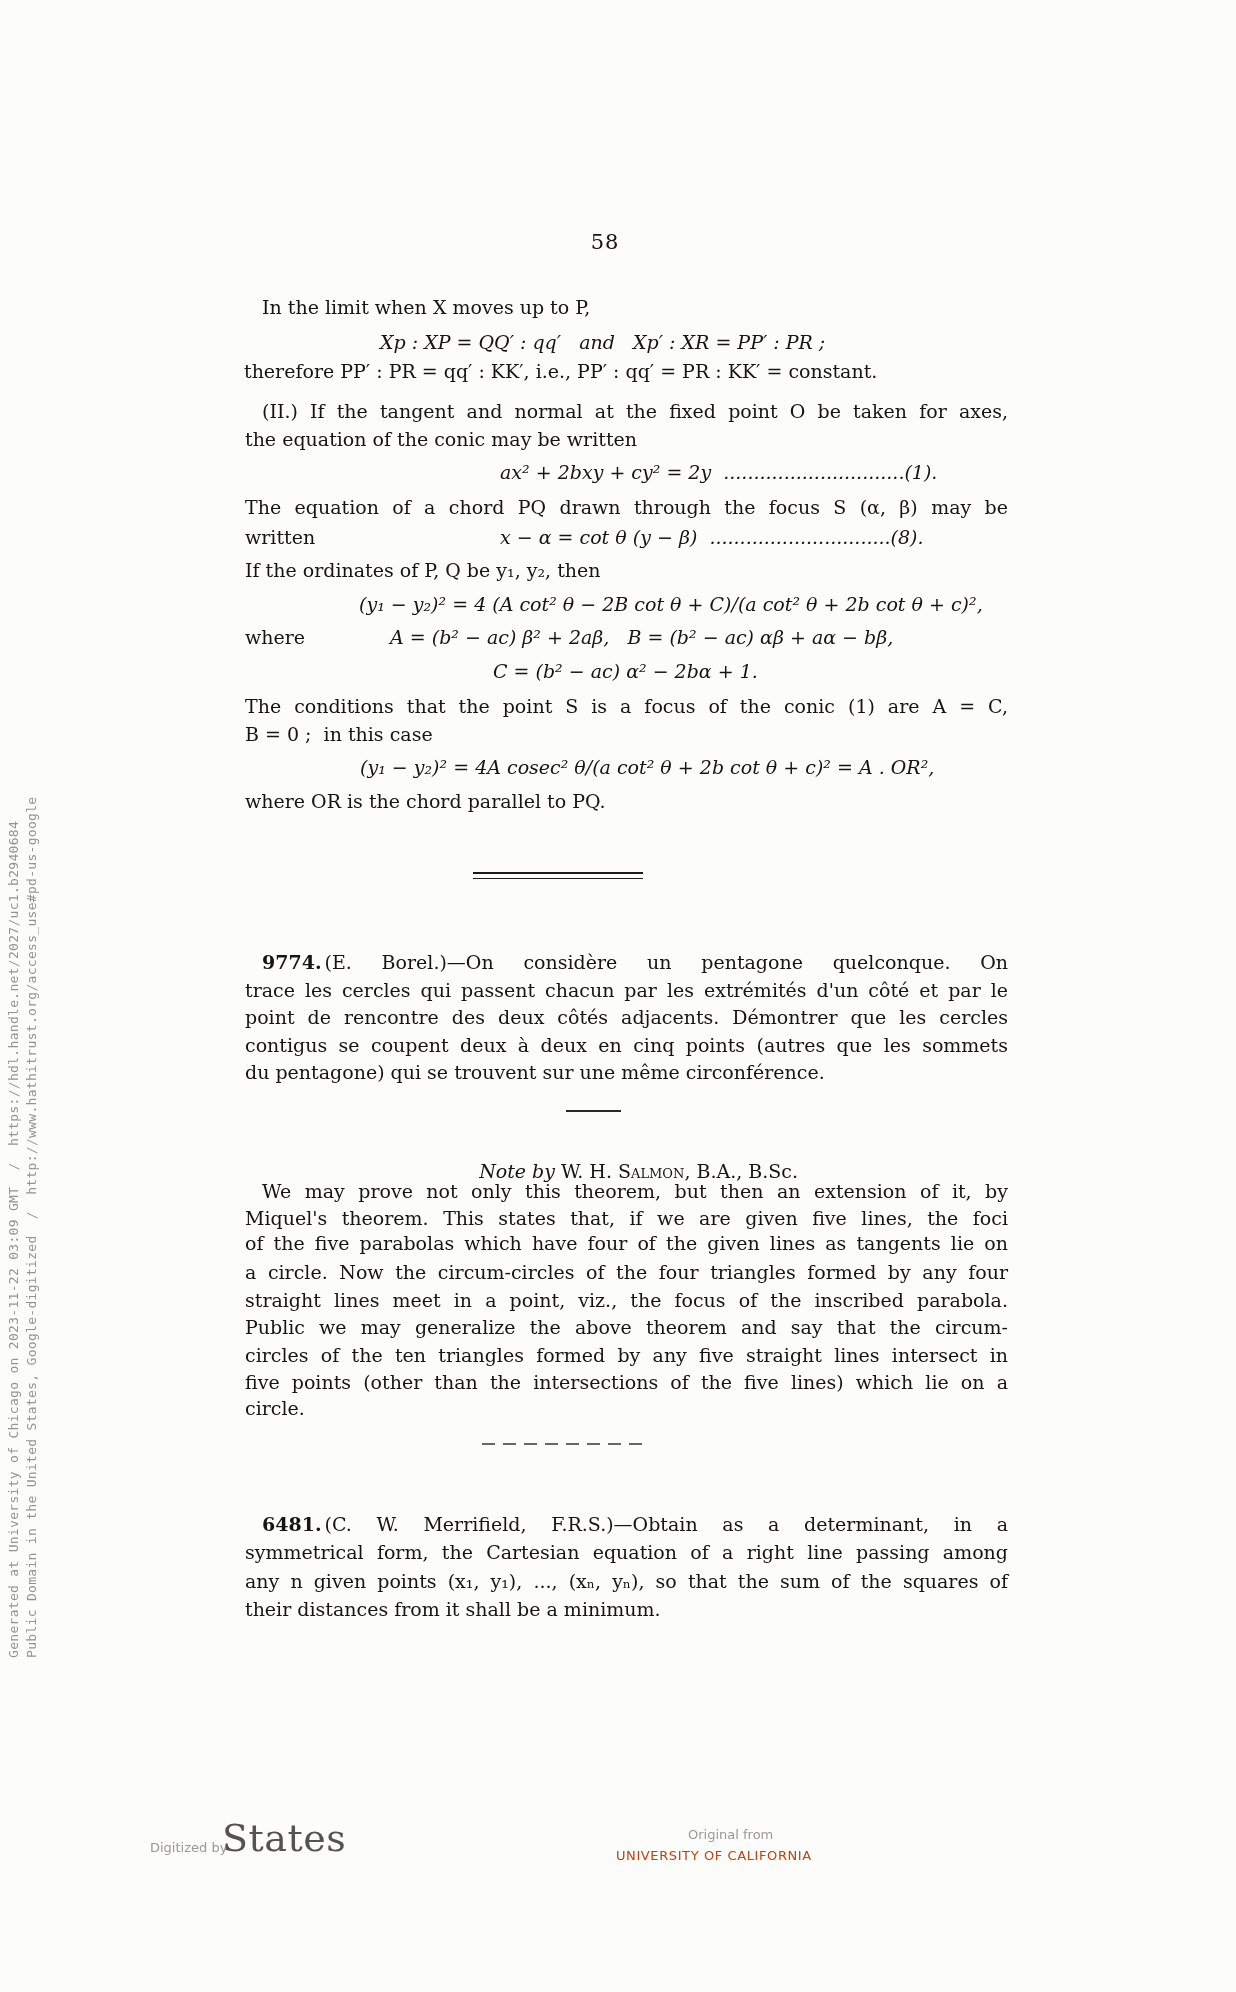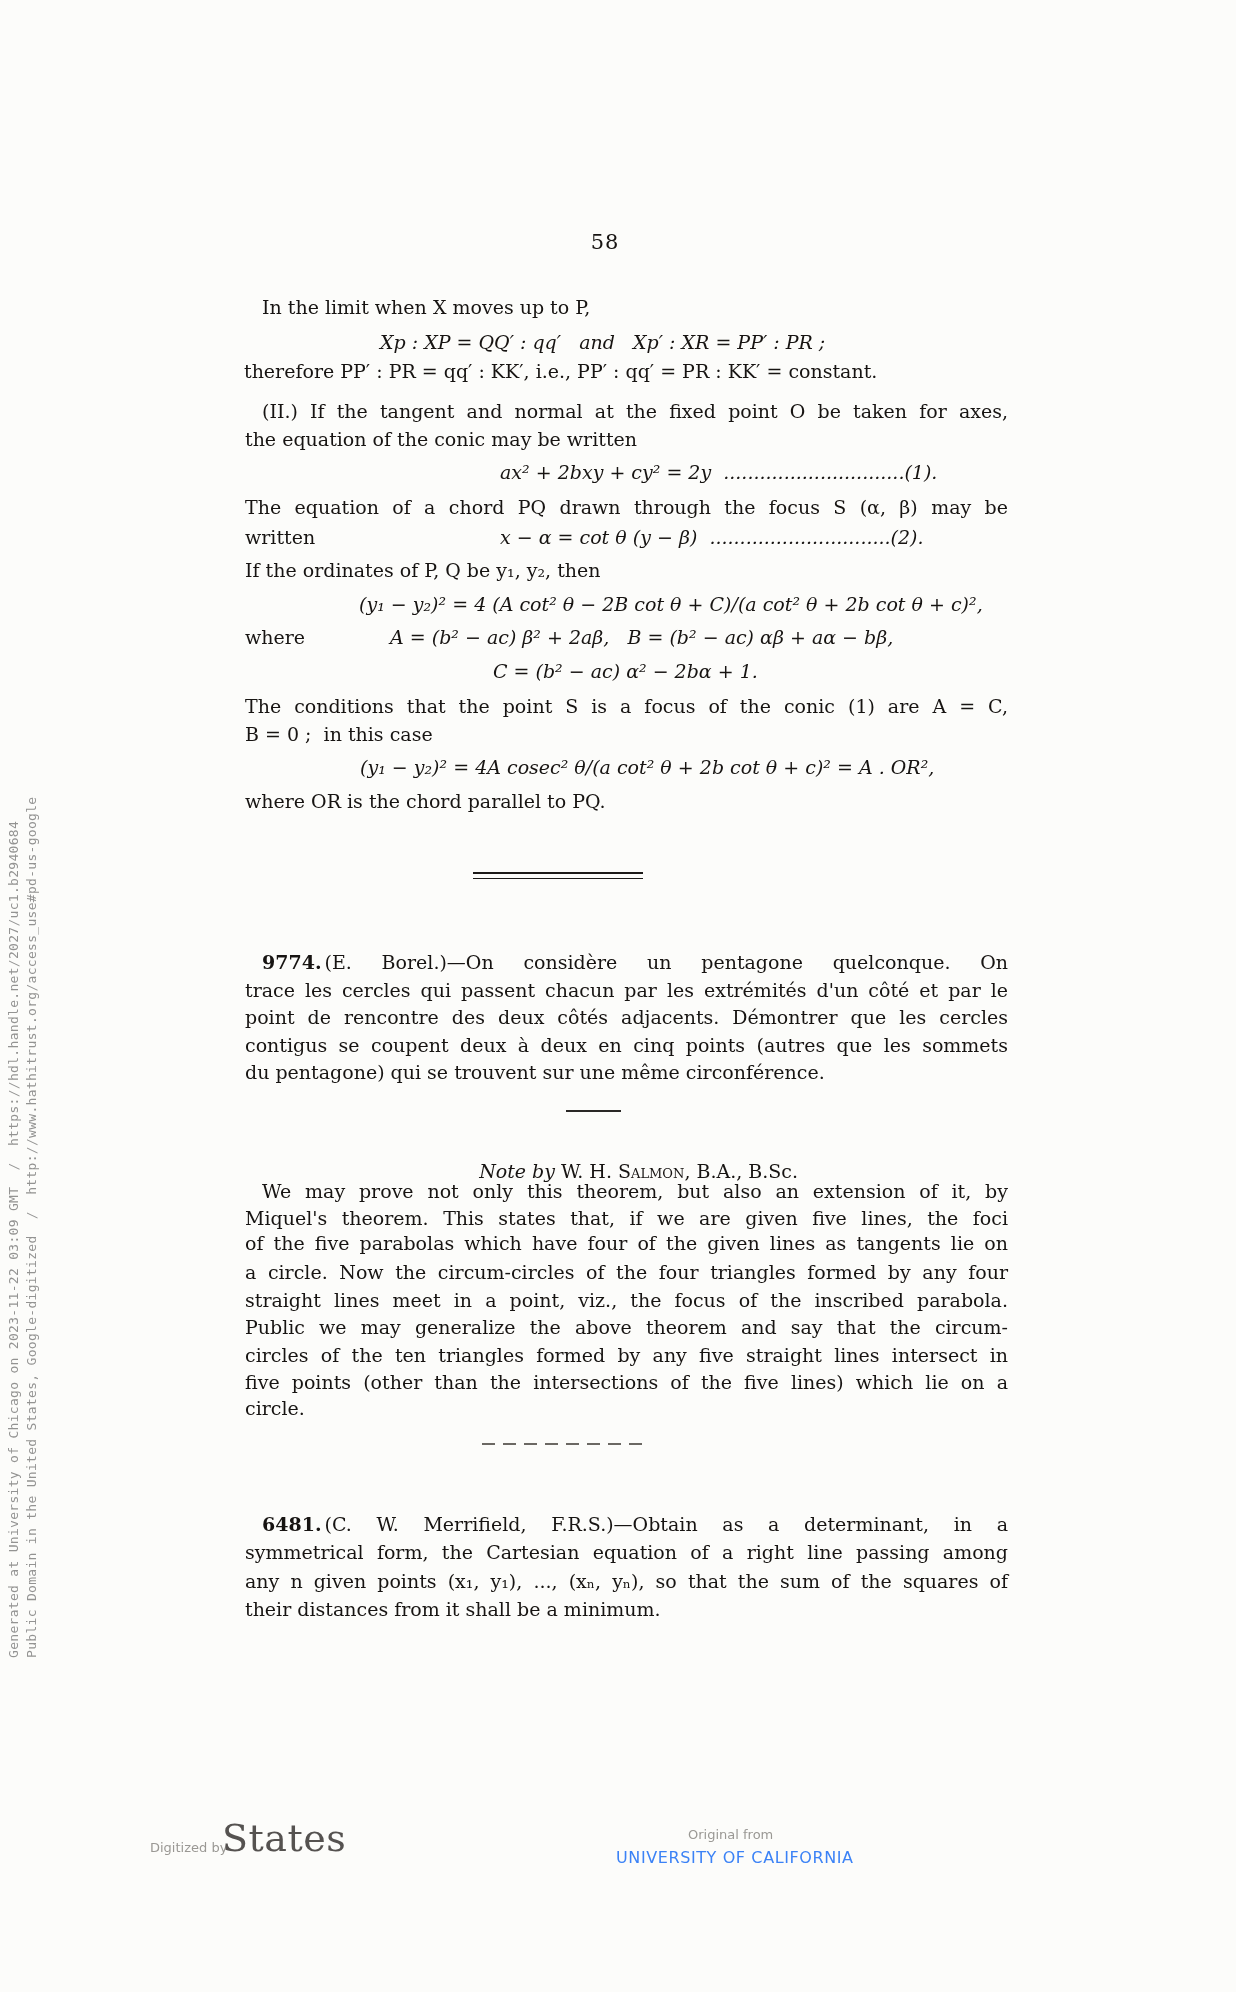--- a/index.html
+++ b/index.html
@@ -61,39 +61,39 @@
     color:#9a9894;font-size:13px;white-space:pre;
   }
   .google{
     position:absolute;left:222px;top:1816px;
     font-family:"DejaVu Serif","Liberation Serif",serif;
     font-size:38px;color:#555250;letter-spacing:.5px;
   }
   .institution{
     position:absolute;left:616px;top:1848px;
     font-family:"DejaVu Sans","Liberation Sans",sans-serif;
-    font-size:16px;color:#3b82f6;letter-spacing:.6px;white-space:pre;
+    font-size:13px;color:#c2410c;letter-spacing:.6px;white-space:pre;
   }
 </style>
 </head>
 <body>
 
 <div class="page">
 
   <div class="pagenum">58</div>
 
   <div class="ln" style="left:262px;top:294px;">In the limit when X moves up to P,</div>
   <div class="ln eq" style="left:380px;top:329px;">Xp : XP = QQ′ : qq′   and   Xp′ : XR = PP′ : PR ;</div>
   <div class="ln" style="left:244px;top:358px;">therefore PP′ : PR = qq′ : KK′, i.e., PP′ : qq′ = PR : KK′ = constant.</div>
   <div class="ln j" style="left:262px;top:398px;width:746px;">(II.)  If the tangent and normal at the fixed point O be taken for axes,</div>
   <div class="ln" style="left:245px;top:426px;">the equation of the conic may be written</div>
   <div class="ln eq" style="left:500px;top:459px;">ax² + 2bxy + cy² = 2y  ..............................(1).</div>
   <div class="ln j" style="left:245px;top:494px;width:763px;">The equation of a chord PQ drawn through the focus S (α, β) may be</div>
   <div class="ln" style="left:245px;top:524px;">written</div>
-  <div class="ln eq" style="left:500px;top:524px;">x − α = cot θ (y − β)  ..............................(2).</div>
+  <div class="ln eq" style="left:500px;top:524px;">x − α = cot θ (y − β)  ..............................(8).</div>
   <div class="ln" style="left:245px;top:557px;">If the ordinates of P, Q be y₁, y₂, then</div>
   <div class="ln eq" style="left:347px;top:591px;margin-left:12px;">(y₁ − y₂)² = 4 (A cot² θ − 2B cot θ + C)/(a cot² θ + 2b cot θ + c)²,</div>
   <div class="ln" style="left:245px;top:624px;">where</div>
   <div class="ln eq" style="left:390px;top:624px;">A = (b² − ac) β² + 2aβ,   B = (b² − ac) αβ + aα − bβ,</div>
   <div class="ln eq" style="left:493px;top:658px;">C = (b² − ac) α² − 2bα + 1.</div>
   <div class="ln j" style="left:245px;top:693px;width:763px;">The conditions that the point S is a focus of the conic (1) are  A = C,</div>
   <div class="ln" style="left:245px;top:721px;">B = 0 ;  in this case</div>
   <div class="ln eq" style="left:360px;top:754px;">(y₁ − y₂)² = 4A cosec² θ/(a cot² θ + 2b cot θ + c)² = A . OR²,</div>
   <div class="ln" style="left:245px;top:788px;">where OR is the chord parallel to PQ.</div>
 
@@ -106,21 +106,21 @@
   <div class="ln j" style="left:245px;top:1004px;width:763px;">point de rencontre des deux côtés adjacents.  Démontrer que les cercles</div>
   <div class="ln j" style="left:245px;top:1032px;width:763px;">contigus se coupent deux à deux en cinq points (autres que les sommets</div>
   <div class="ln" style="left:245px;top:1059px;">du pentagone) qui se trouvent sur une même circonférence.</div>
 
   <div class="rule-note"></div>
 
   <div class="note-head">
     <span class="note-by">Note by </span><span class="note-name">W. H. Salmon</span><span>, B.A., B.Sc.</span>
   </div>
 
-  <div class="ln j" style="left:262px;top:1178px;width:746px;">We may prove not only this theorem, but also an extension of it, by</div>
+  <div class="ln j" style="left:262px;top:1178px;width:746px;">We may prove not only this theorem, but then an extension of it, by</div>
   <div class="ln j" style="left:245px;top:1205px;width:763px;">Miquel's theorem.  This states that, if we are given five lines, the foci</div>
   <div class="ln j" style="left:245px;top:1230px;width:763px;">of the five parabolas which have four of the given lines as tangents lie on</div>
   <div class="ln j" style="left:245px;top:1259px;width:763px;">a circle.  Now the circum-circles of the four triangles formed by any four</div>
   <div class="ln j" style="left:245px;top:1287px;width:763px;">straight lines meet in a point, viz., the focus of the inscribed parabola.</div>
   <div class="ln j" style="left:245px;top:1314px;width:763px;">Public we may generalize the above theorem and say that the circum-</div>
   <div class="ln j" style="left:245px;top:1342px;width:763px;">circles of the ten triangles formed by any five straight lines intersect in</div>
   <div class="ln j" style="left:245px;top:1369px;width:763px;">five points (other than the intersections of the five lines) which lie on a</div>
   <div class="ln" style="left:245px;top:1395px;">circle.</div>
 
   <div class="rule-dashed"></div>

